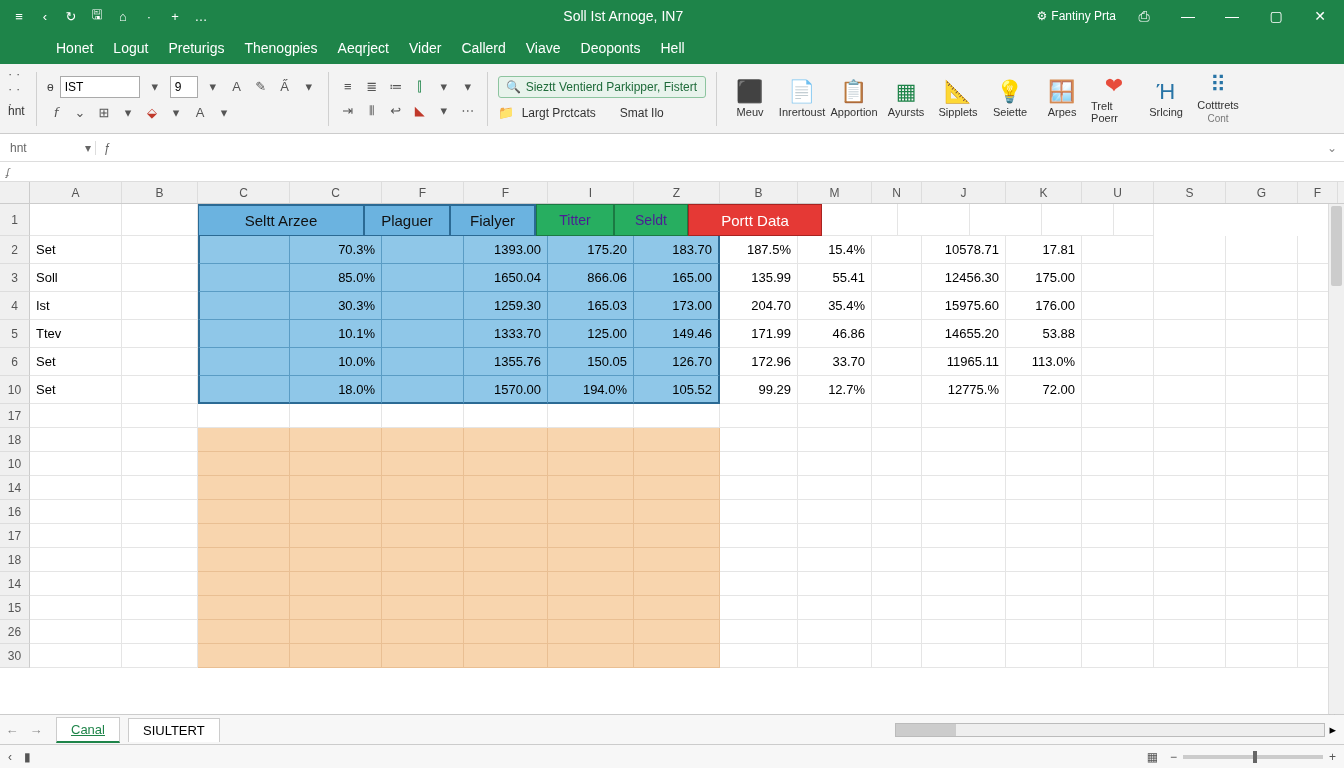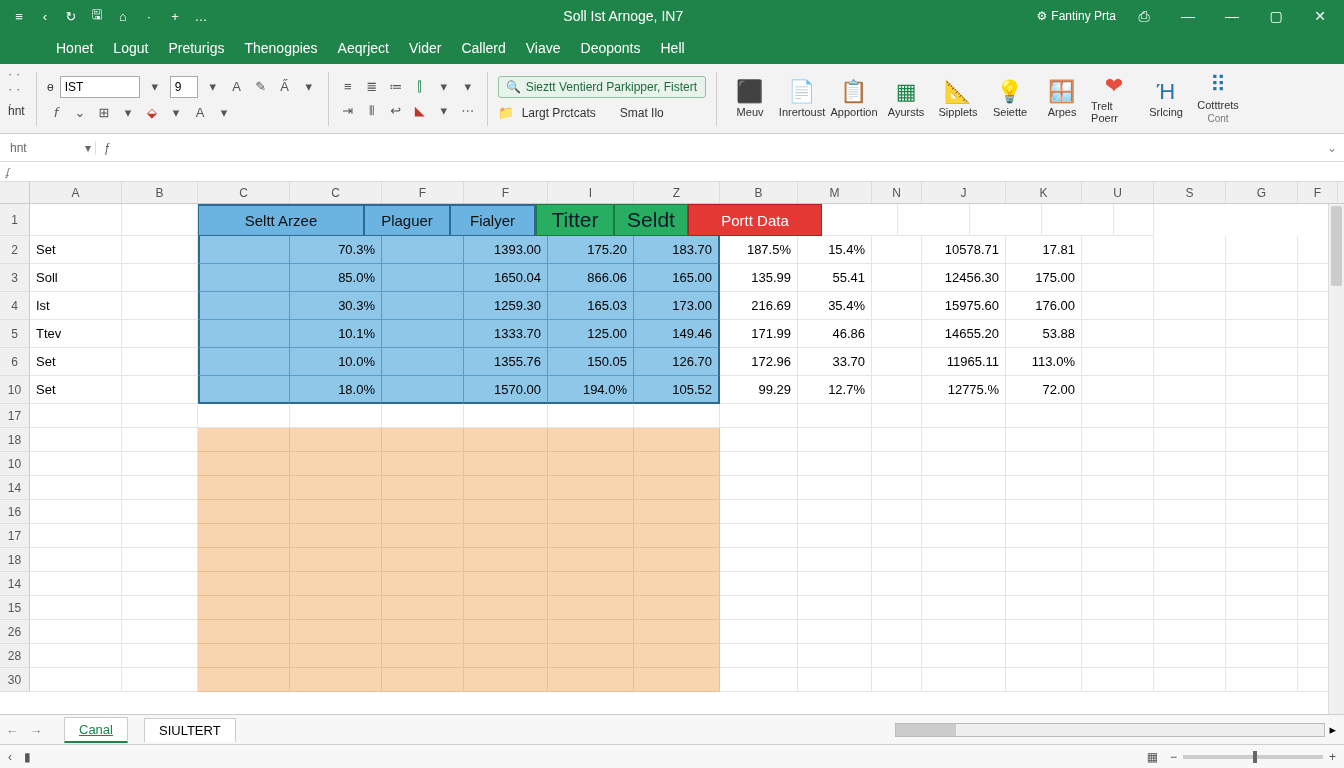--- a/index.html
+++ b/index.html
@@ -48,32 +48,32 @@
 .ch { border-right:1px solid #ddd; display:flex; align-items:center; justify-content:center; cursor:pointer;}
 .rows { flex:1; overflow:hidden; }
 .row { display:flex; height:28px; }
 .rh { width:30px; background:#f0f0f0; border-right:1px solid #ccc; border-bottom:1px solid #ddd; display:flex; align-items:center; justify-content:center; font-size:12px; color:#555; cursor:pointer;}
 .cell { border-right:1px solid #e5e5e5; border-bottom:1px solid #e5e5e5; font-size:13px; display:flex; align-items:center; padding:0 6px; overflow:hidden; white-space:nowrap;}
 .cell.r { justify-content:flex-end; }
 
 
 .bluehdr { background:#6bb3e0; border:1px solid #2b6a94; font-size:15px; justify-content:center; color:#111;}
 .bluecell { background:#8fc7e8; border-right:1px solid #5a9cc4; border-bottom:1px solid #5a9cc4;text-align:center; }
-.greenhdr { background:#27ae60; color:#0f172a; font-size:21px; justify-content:center; border:1px solid #1b7a43;}
+.greenhdr { background:#27ae60; color:#4c1d95; font-size:14px; justify-content:center; border:1px solid #1b7a43;}
 .redhdr { background:#e53935; color:#fff; font-size:15px; justify-content:center; border:1px solid #a82320;}
 .peach { background:#f8d5ae; border-right:1px solid #e9bf93; border-bottom:1px solid #e9bf93;}
 .thickB { border-bottom:2px solid #2b6a94 !important; }
 .thickR { border-right:2px solid #2b6a94 !important; }
 .thickT { border-top:2px solid #2b6a94 !important; }
 .thickL { border-left:2px solid #2b6a94 !important; }
 
 
 .sheettabs { height: 30px; border-top:1px solid #ccc; display:flex; align-items:center; font-size:13px; background:#f7f7f7; }
 .sheettabs .nav { width:24px; text-align:center; color:#888; cursor:pointer;}
-.sheettabs .tab { padding:4px 14px; border:1px solid #ccc; border-bottom:none; background:#fff; cursor:pointer; margin-left:16px;}
+.sheettabs .tab { padding:4px 14px; border:1px solid #ccc; border-bottom:none; background:#fff; cursor:pointer; margin-left:8px;}
 .sheettabs .tab.active { color:#1e8449; text-decoration:underline; border-bottom:2px solid #1e8449;}
 .sheettabs .hscroll { flex:1; display:flex; justify-content:flex-end; align-items:center; padding-right:8px; gap:4px;}
 .sheettabs .hscroll .track { width:430px; height:14px; border:1px solid #bbb; background:#eee; position:relative;}
 .sheettabs .hscroll .thumb { position:absolute; left:0; top:0; height:100%; width:60px; background:#ccc;}
 
 
 .statusbar { height:24px; border-top:1px solid #ccc; background:#f7f7f7; display:flex; align-items:center; font-size:12px; padding:0 8px; gap:12px; color:#555;}
 .statusbar .spacer { flex:1; }
 .statusbar .zoom { display:flex; align-items:center; gap:6px;}
 .statusbar .ztrack { width:140px; height:4px; background:#ccc; position:relative;}
@@ -334,21 +334,21 @@
         <div class="row">
           <div class="rh">4</div>
   <div class="cell cA">Ist</div>
   <div class="cell cB"></div>
   <div class="cell cC1 bluecell thickL "></div>
   <div class="cell cC2 bluecell r ">30.3%</div>
   <div class="cell cF1 bluecell "></div>
   <div class="cell cF2 bluecell r ">1259.30</div>
   <div class="cell cI bluecell r ">165.03</div>
   <div class="cell cZ bluecell r thickR ">173.00</div>
-  <div class="cell cBB r">216.69</div>
+  <div class="cell cBB r">204.70</div>
   <div class="cell cM r">35.4%</div>
   <div class="cell cN"></div>
   <div class="cell cJ r">15975.60</div>
   <div class="cell cK r">176.00</div>
   <div class="cell cU"></div>
   <div class="cell cS"></div>
   <div class="cell cG"></div>
   <div class="cell cFend"></div>
         </div>
         <div class="row">
@@ -589,40 +589,20 @@
   <div class="cell cN"></div>
   <div class="cell cJ"></div>
   <div class="cell cK"></div>
   <div class="cell cU"></div>
   <div class="cell cS"></div>
   <div class="cell cG"></div>
   <div class="cell cFend"></div>
         </div>
         <div class="row" style="height: 24px;">
           <div class="rh">26</div>
-  <div class="cell cA"></div>
-  <div class="cell cB"></div>
-  <div class="cell cC1 peach"></div>
-  <div class="cell cC2 peach"></div>
-  <div class="cell cF1 peach"></div>
-  <div class="cell cF2 peach"></div>
-  <div class="cell cI peach"></div>
-  <div class="cell cZ peach"></div>
-  <div class="cell cBB"></div>
-  <div class="cell cM"></div>
-  <div class="cell cN"></div>
-  <div class="cell cJ"></div>
-  <div class="cell cK"></div>
-  <div class="cell cU"></div>
-  <div class="cell cS"></div>
-  <div class="cell cG"></div>
-  <div class="cell cFend"></div>
-        </div>
-        <div class="row" style="height: 24px;">
-          <div class="rh">28</div>
   <div class="cell cA"></div>
   <div class="cell cB"></div>
   <div class="cell cC1 peach"></div>
   <div class="cell cC2 peach"></div>
   <div class="cell cF1 peach"></div>
   <div class="cell cF2 peach"></div>
   <div class="cell cI peach"></div>
   <div class="cell cZ peach"></div>
   <div class="cell cBB"></div>
   <div class="cell cM"></div>

